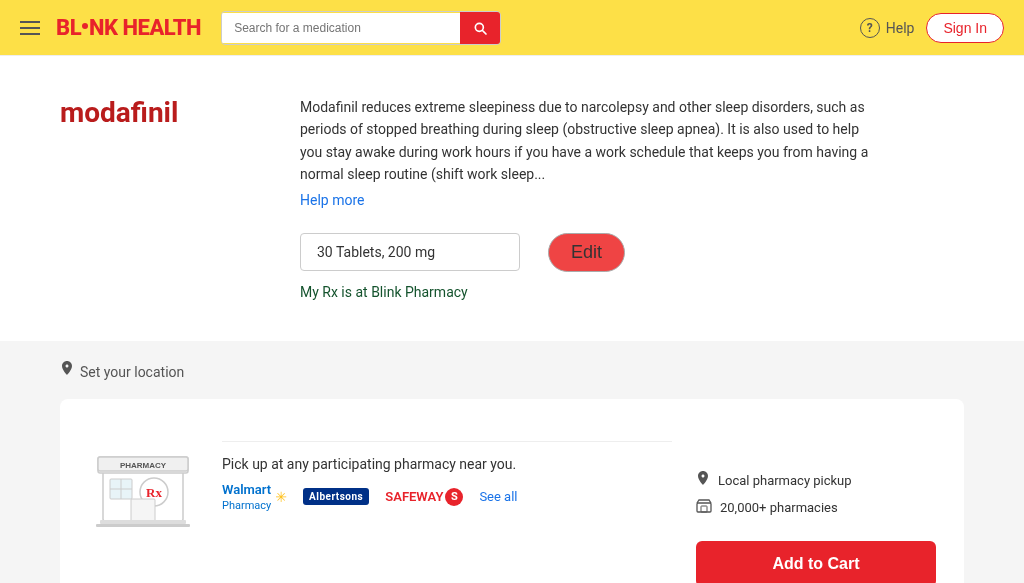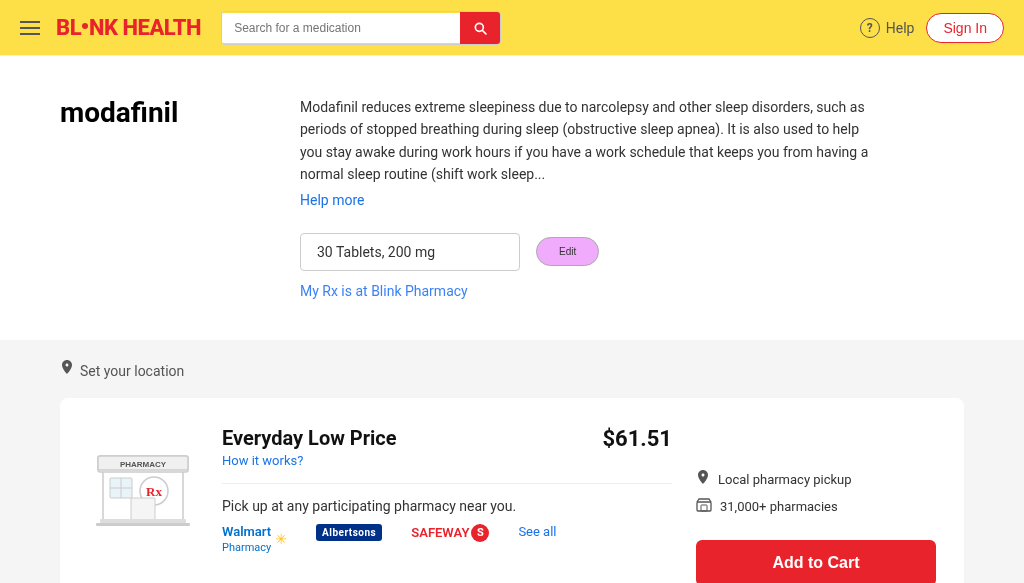--- a/index.html
+++ b/index.html
@@ -71,51 +71,51 @@
     .main-content {
       background: #fff;
       padding: 40px 60px 40px 60px;
     }
 
     .drug-section {
       display: flex;
       gap: 60px;
     }
     .drug-name {
-      font-size: 28px; font-weight: 700; color: #000000;
+      font-size: 28px; font-weight: 700; color: #b91c1c;
       min-width: 180px;
     }
     .drug-info {
       flex: 1;
     }
     .drug-description {
       font-size: 14px; color: #333; line-height: 1.6;
       max-width: 580px;
     }
     .show-more {
       color: #1a73e8; font-size: 14px; cursor: pointer; text-decoration: none;
       display: inline-block; margin-top: 6px;
     }
 
     .dosage-row {
-      display: flex; align-items: center; gap: 16px; margin-top: 24px;
+      display: flex; align-items: center; gap: 28px; margin-top: 24px;
     }
     .dosage-input {
       border: 1.5px solid #ccc; border-radius: 4px;
       padding: 10px 16px; font-size: 14px; color: #333;
       width: 220px; background: #fff;
     }
     .edit-btn {
       border: 1.5px solid #aaa; border-radius: 20px;
-      padding: 8px 22px; background: #f0abfc; font-size: 10px;
+      padding: 8px 22px; background: #ef4444; font-size: 18px;
       color: #333; cursor: pointer;
     }
 
     .rx-link {
-      color: #3b82f6; font-size: 14px; margin-top: 12px;
+      color: #14532d; font-size: 14px; margin-top: 12px;
       cursor: pointer; display: inline-block;
     }
 
     
     .gray-section {
       background: #f5f5f5;
       padding: 20px 60px;
     }
     .location-row {
       display: flex; align-items: center; gap: 6px;
@@ -146,21 +146,21 @@
     }
     .price-title { font-size: 20px; font-weight: 700; color: #111; }
     .price-amount { font-size: 22px; font-weight: 700; color: #111; }
     .how-it-works { color: #1a73e8; font-size: 13px; cursor: pointer; margin-top: 2px; }
 
     .divider { border: none; border-top: 1px solid #eee; margin: 14px 0; }
 
     .pickup-text { font-size: 14px; color: #333; margin-bottom: 10px; }
 
     .pharmacy-logos {
-      display: flex; align-items: flex-start; gap: 29px;
+      display: flex; align-items: center; gap: 16px;
     }
     .walmart-logo { display: flex; align-items: center; gap: 2px; }
     .walmart-text { color: #0071CE; font-size: 13px; font-weight: 600; }
     .walmart-spark { color: #FFC220; font-size: 14px; }
     .albertsons-logo {
       background: #003087; color: #fff; font-size: 10px; font-weight: 700;
       padding: 3px 6px; border-radius: 3px; letter-spacing: 0.5px;
     }
     .safeway-logo { display: flex; align-items: center; gap: 2px; }
     .safeway-text { color: #e8232b; font-size: 13px; font-weight: 600; }
@@ -260,27 +260,20 @@
         <text x="66" y="70" text-anchor="middle" font-size="13" font-family="serif" fill="#e8232b" font-weight="700">Rx</text>
 
         <rect x="43" y="72" width="24" height="22" rx="1" fill="#f5f5f5" stroke="#ccc" stroke-width="1"></rect>
 
         <rect x="12" y="93" width="86" height="4" rx="1" fill="#ddd"></rect>
         <rect x="8" y="97" width="94" height="3" rx="1" fill="#ccc"></rect>
       </svg>
     </div>
 
     <div class="card-body">
-      <div class="price-row">
-        <div>
-          <div class="price-title">Everyday Low Price</div>
-          <a class="how-it-works">How it works?</a>
-        </div>
-        <div class="price-amount">$61.51</div>
-      </div>
 
       <hr class="divider">
 
       <div class="pickup-text">Pick up at any participating pharmacy near you.</div>
 
       <div class="pharmacy-logos">
 
         <div class="walmart-logo">
           <span class="walmart-text">Walmart<br><span style="font-size:11px; font-weight:400;">Pharmacy</span></span>
           <span class="walmart-spark" style="margin-left:2px;">✳</span>
@@ -308,19 +301,19 @@
         <span>Local pharmacy pickup</span>
       </div>
       <div class="feature-row">
         <span class="feature-icon">
           <svg width="16" height="14" viewBox="0 0 16 14" fill="none">
             <rect x="1" y="4" width="14" height="9" rx="1" stroke="#555" stroke-width="1.3"></rect>
             <path d="M1 4l2-3h10l2 3" stroke="#555" stroke-width="1.3" fill="none"></path>
             <rect x="5" y="7" width="6" height="6" rx="0.5" stroke="#555" stroke-width="1"></rect>
           </svg>
         </span>
-        <span>31,000+ pharmacies</span>
+        <span>20,000+ pharmacies</span>
       </div>
       <button class="add-to-cart-btn">Add to Cart</button>
       
     </div>
   </div>
 </div>
 
 </body></html>

